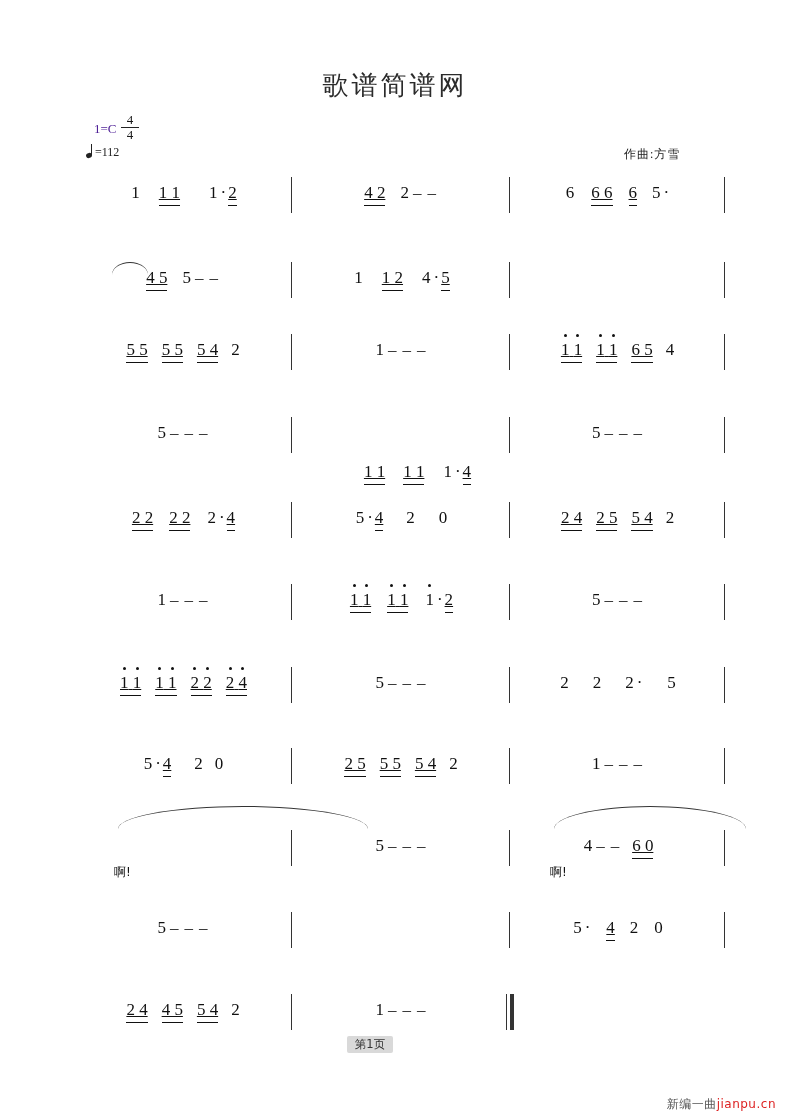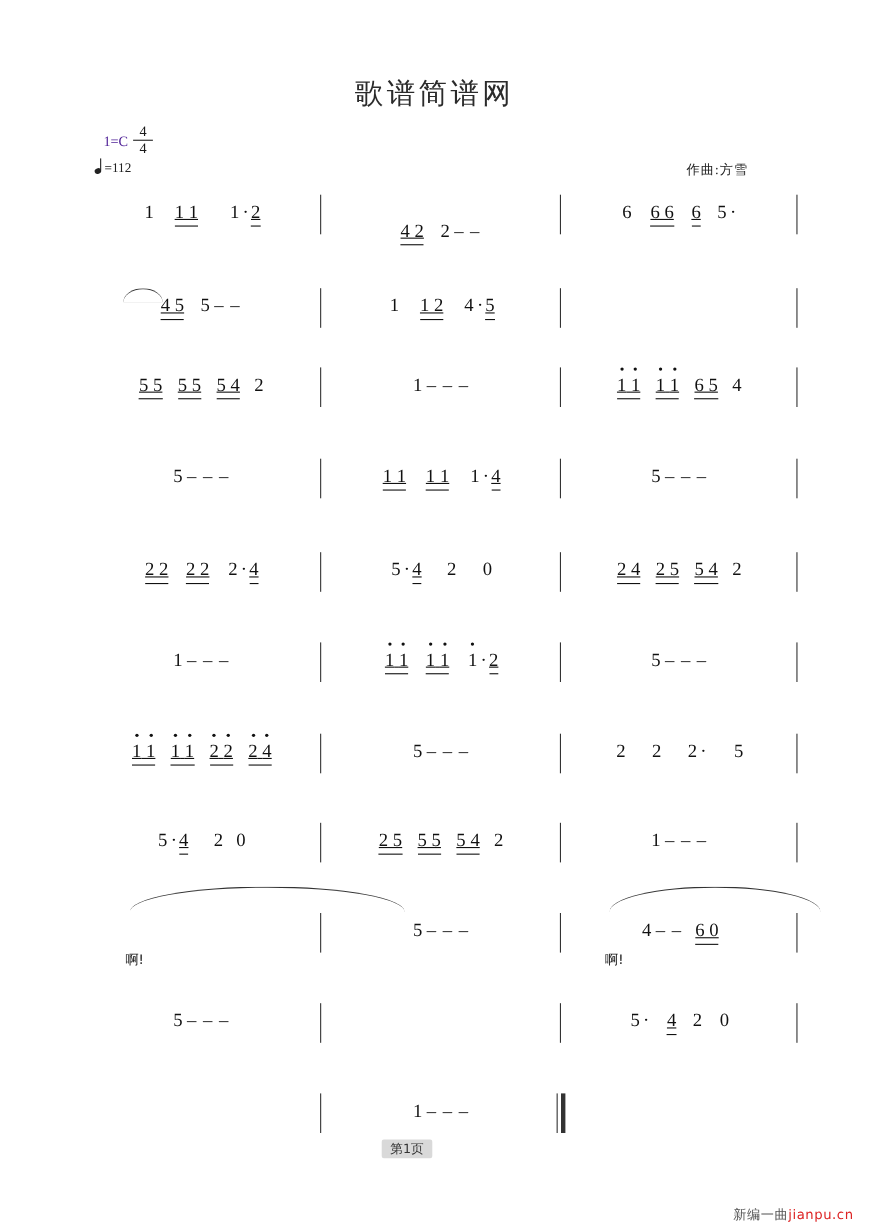--- a/index.html
+++ b/index.html
@@ -226,21 +226,21 @@
   </div>
   <div class="composer">作曲:方雪</div>
 
   <div class="system" style="top:175px;">
     <div class="measure" style="left:0px;width:215px;">
       <div class="notes">
         <span class="tok">1</span><span class="sp" style="width:18px"></span><span class="grp u1">1&nbsp;1</span><span class="sp" style="width:28px"></span><span class="tok dot-r">1</span><span class="aug">·</span><span class="grp u1">2</span>
       </div>
     </div>
     <div class="barline" style="left:215px;"></div>
-    <div class="measure" style="left:218px;width:215px;margin-top:17px;">
+    <div class="measure" style="left:218px;width:215px;">
       <div class="notes">
         <span class="grp u1">4&nbsp;2</span><span class="sp" style="width:14px"></span><span class="tok">2</span><span class="dash">–</span><span class="dash">–</span>
       </div>
     </div>
     <div class="barline" style="left:433px;"></div>
     <div class="measure" style="left:436px;width:212px;">
       <div class="notes">
         <span class="tok">6</span><span class="sp" style="width:16px"></span><span class="grp u1">6&nbsp;6</span><span class="sp" style="width:16px"></span><span class="grp u1">6</span><span class="sp" style="width:14px"></span><span class="tok">5</span><span class="aug">·</span>
       </div>
     </div>
@@ -285,21 +285,21 @@
     <div class="barline" style="left:648px;"></div>
   </div>
 
   <div class="system" style="top:415px;">
     <div class="measure" style="left:0px;width:215px;">
       <div class="notes">
         <span class="tok">5</span><span class="dash">–</span><span class="dash">–</span><span class="dash">–</span>
       </div>
     </div>
     <div class="barline" style="left:215px;"></div>
-    <div class="measure" style="left:218px;width:215px;">
+    <div class="measure" style="left:234px;width:215px;margin-top:39px;">
       <div class="notes">
         <span class="grp u1">1&nbsp;1</span><span class="sp" style="width:18px"></span><span class="grp u1">1&nbsp;1</span><span class="sp" style="width:18px"></span><span class="tok">1</span><span class="aug">·</span><span class="grp u1">4</span>
       </div>
     </div>
     <div class="barline" style="left:433px;"></div>
     <div class="measure" style="left:436px;width:212px;">
       <div class="notes">
         <span class="tok">5</span><span class="dash">–</span><span class="dash">–</span><span class="dash">–</span>
       </div>
     </div>
@@ -423,20 +423,25 @@
     <div class="barline" style="left:433px;"></div>
     <div class="measure" style="left:436px;width:212px;">
       <div class="notes">
         <span class="tok">5</span><span class="aug">·</span><span class="sp" style="width:14px"></span><span class="grp u1">4</span><span class="sp" style="width:14px"></span><span class="tok">2</span><span class="sp" style="width:14px"></span><span class="tok">0</span>
       </div>
     </div>
     <div class="barline" style="left:648px;"></div>
   </div>
 
   <div class="system" style="top:992px;">
+    <div class="measure" style="left:0px;width:215px;">
+      <div class="notes">
+        <span class="grp u1">2&nbsp;4</span><span class="sp" style="width:14px"></span><span class="grp u1">4&nbsp;5</span><span class="sp" style="width:14px"></span><span class="grp u1">5&nbsp;4</span><span class="sp" style="width:12px"></span><span class="tok">2</span>
+      </div>
+    </div>
     <div class="barline" style="left:215px;"></div>
     <div class="measure" style="left:218px;width:215px;">
       <div class="notes">
         <span class="tok">1</span><span class="dash">–</span><span class="dash">–</span><span class="dash">–</span>
       </div>
     </div>
     <div class="endbar" style="left:430px;">
       <div class="thin"></div>
       <div class="thick"></div>
     </div>

